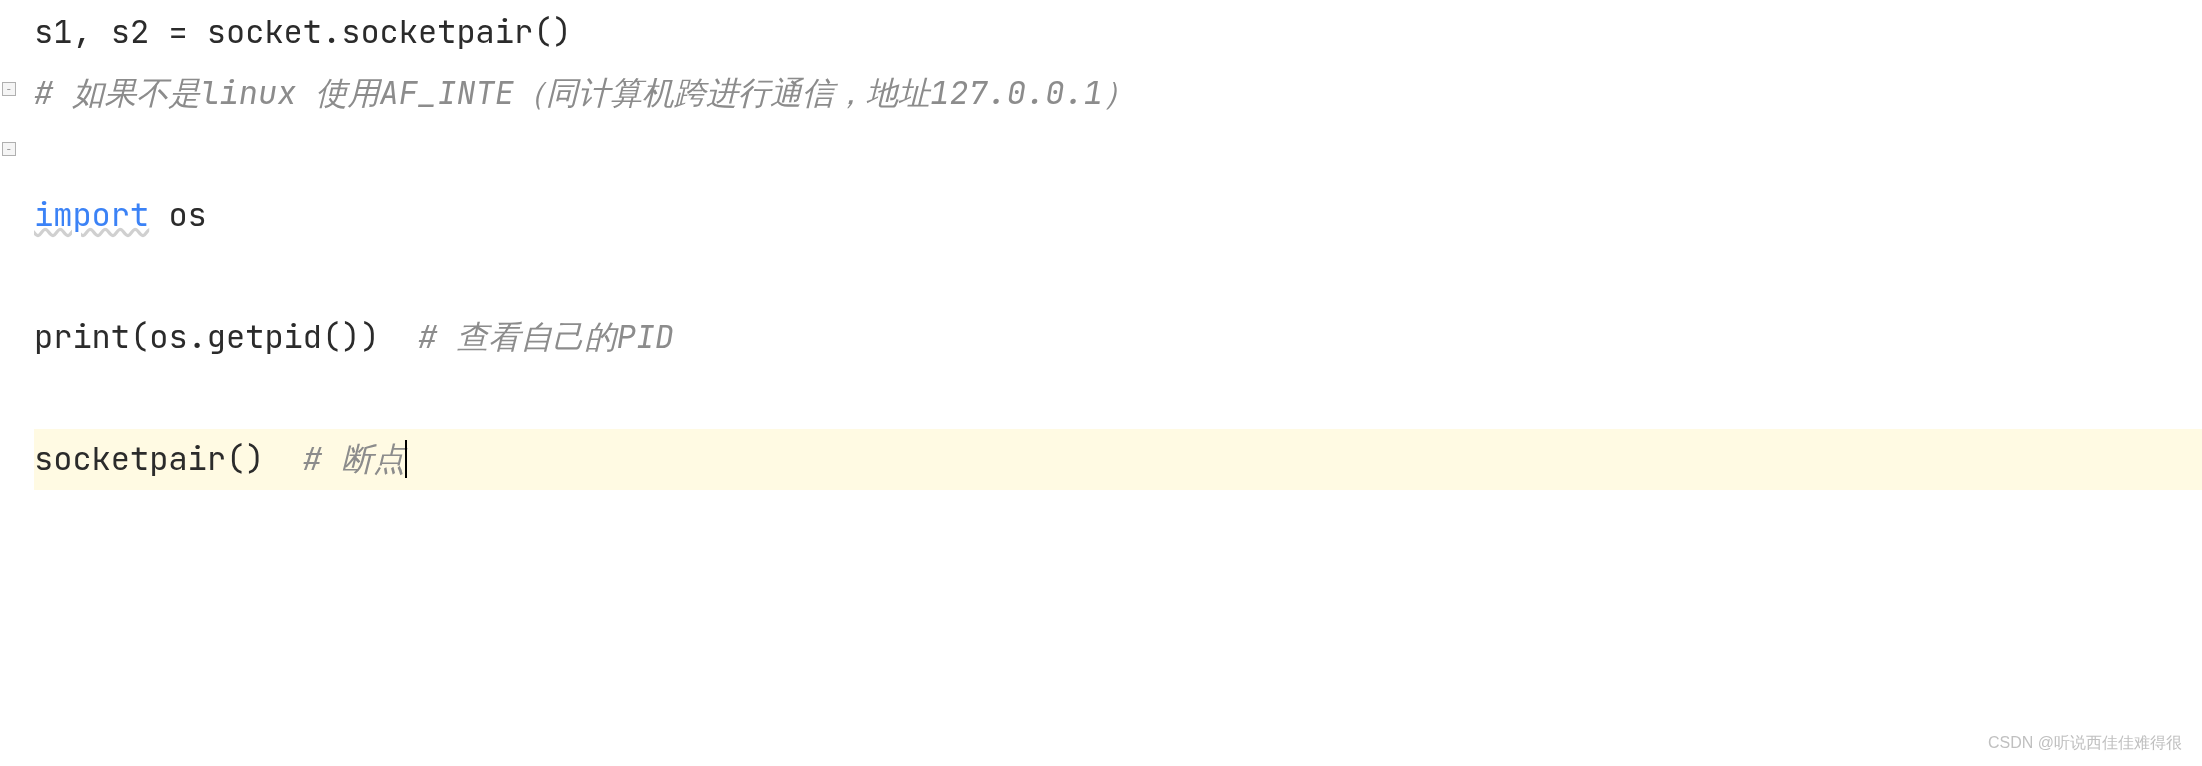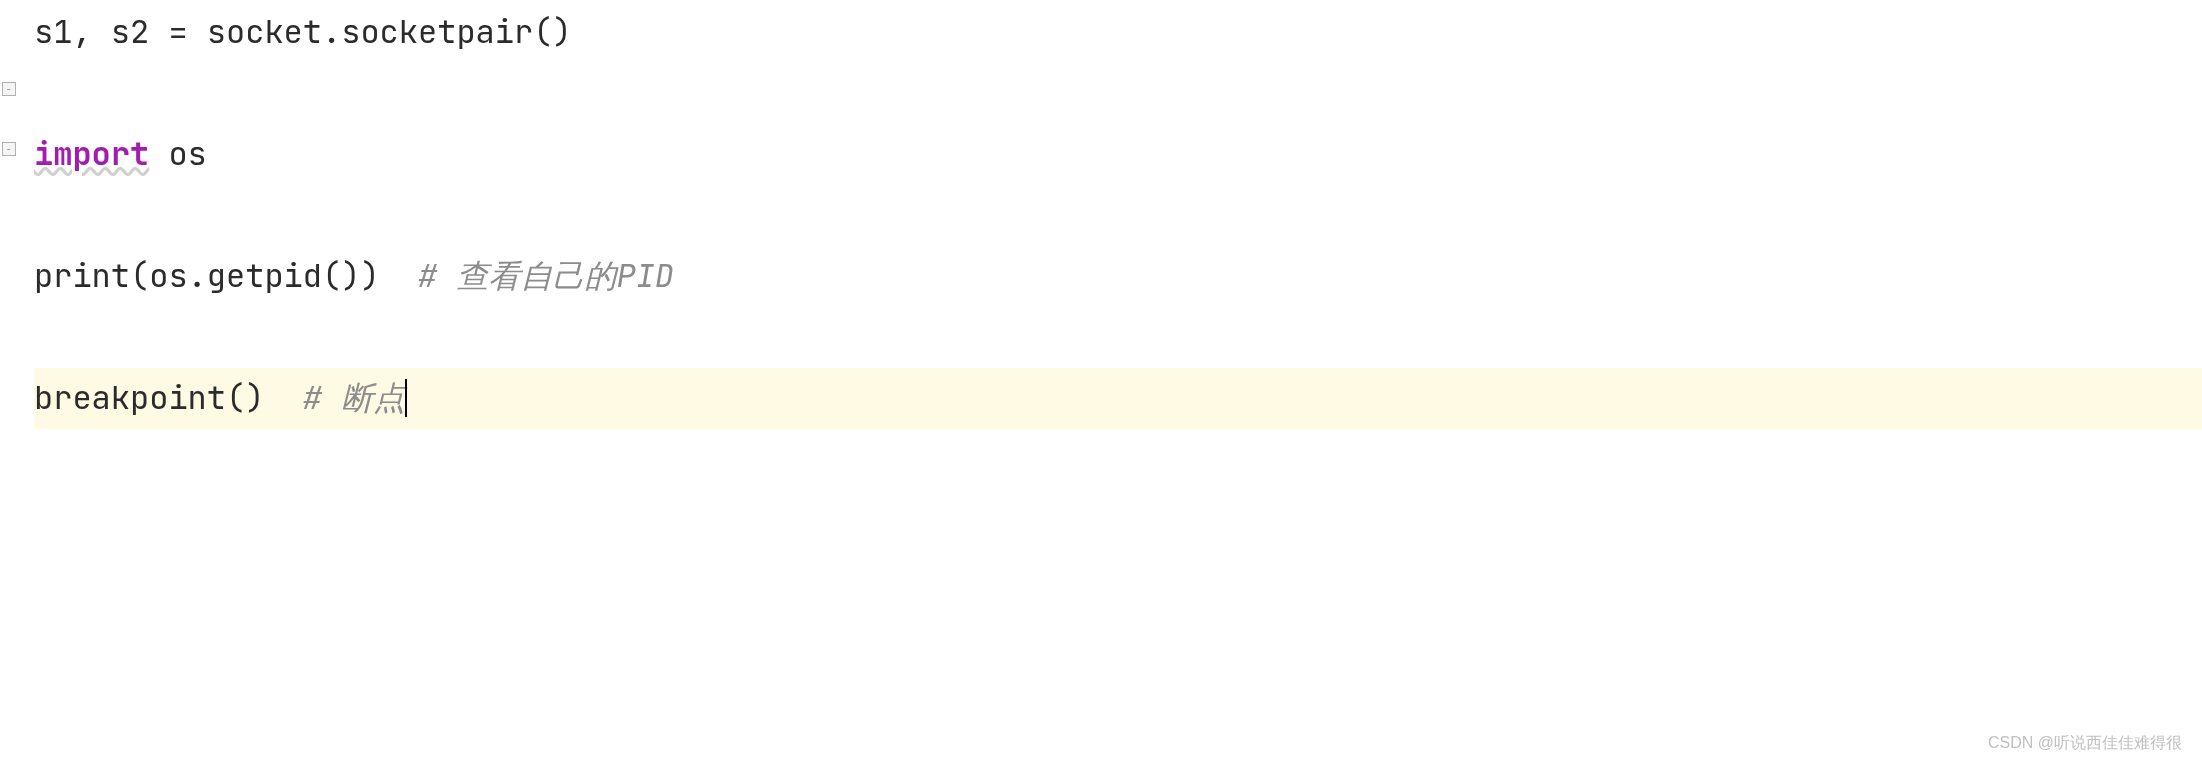--- a/index.html
+++ b/index.html
@@ -56,22 +56,22 @@
       white-space: pre;
       color: #2b2b2b;
       height: 61px;
     }
     
     .code-line.highlighted {
       background: #fffae3;
     }
     
     .keyword {
-      color: #a21caf;
-      font-weight: bold;
+      color: #3b82f6;
+      font-weight: normal;
       text-align: center;
     }
     
     .builtin {
       color: #2b2b2b;
     }
     
     .comment {
       color: #8c8c8c;
       font-style: italic;
@@ -112,21 +112,22 @@
 </head>
 <body>
 
 <div class="gutter">
   <div class="fold-marker m1">−</div>
   <div class="fold-marker m2">−</div>
 </div>
 
 <div class="editor">
   <div class="code-line"><span class="identifier">s1, s2 = </span><span class="function-call">socket.socketpair()</span></div>
+  <div class="code-line"><span class="comment"># 如果不是linux 使用AF_INTE（同计算机跨进行通信，地址127.0.0.1）</span></div>
   <div class="code-line"><span></span></div>
   <div class="code-line"><span class="keyword underline-warn">import</span><span class="identifier"> os</span></div>
   <div class="code-line"><span></span></div>
   <div class="code-line"><span class="builtin">print</span><span class="function-call">(os.getpid())  </span><span class="comment"># 查看自己的PID</span></div>
   <div class="code-line"><span></span></div>
-  <div class="code-line highlighted"><span class="builtin">breakpoint</span><span class="function-call">()  </span><span class="comment"># 断点</span><span class="text-cursor"></span></div>
+  <div class="code-line highlighted"><span class="builtin">socketpair</span><span class="function-call">()  </span><span class="comment"># 断点</span><span class="text-cursor"></span></div>
 </div>
 
 <div class="watermark">CSDN @听说西佳佳难得很</div>
 
 </body></html>

